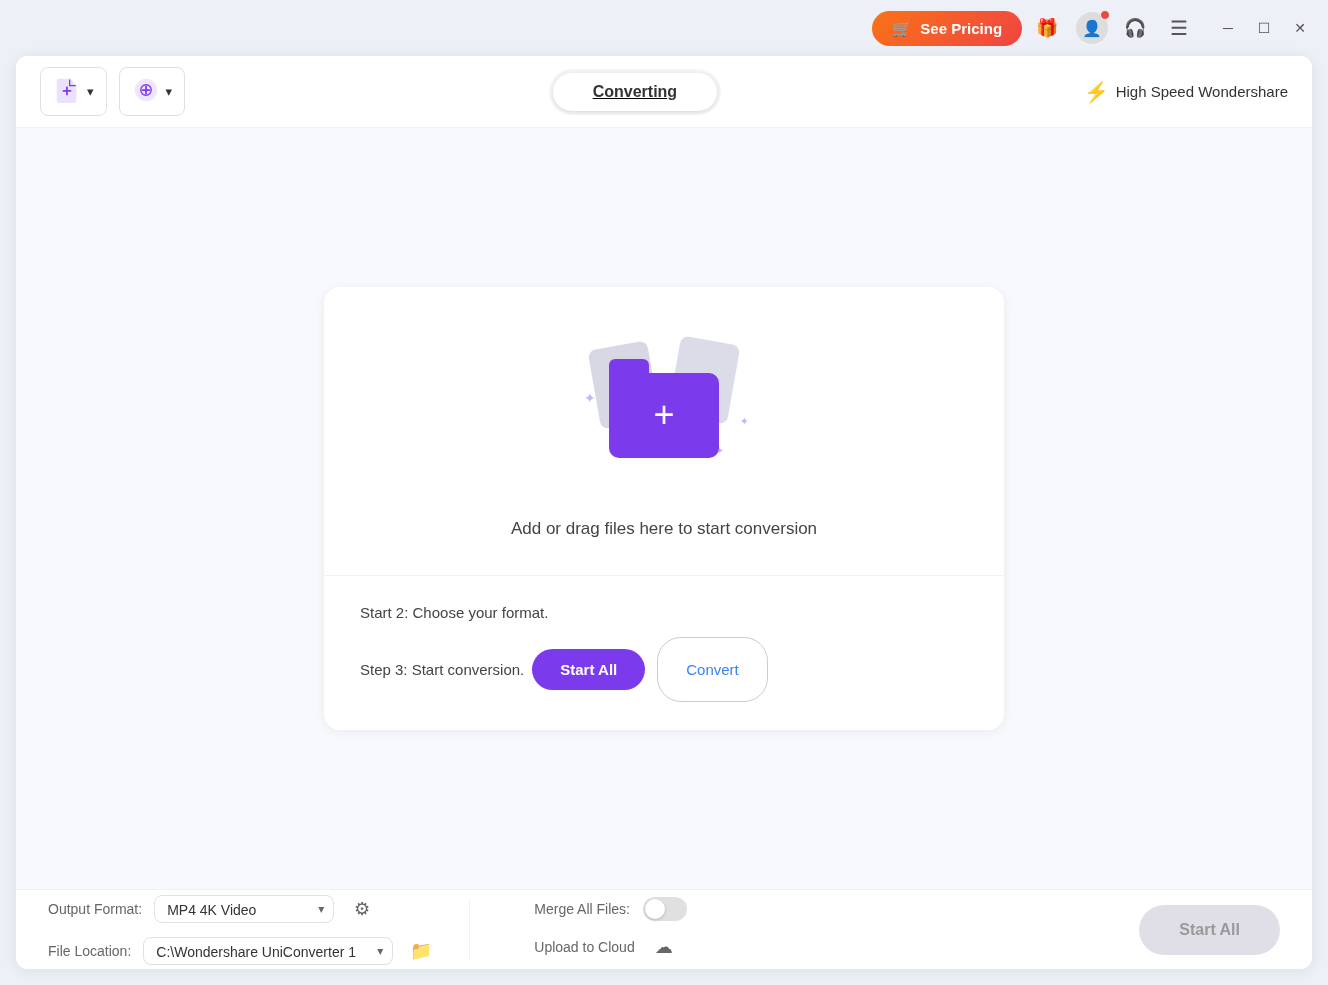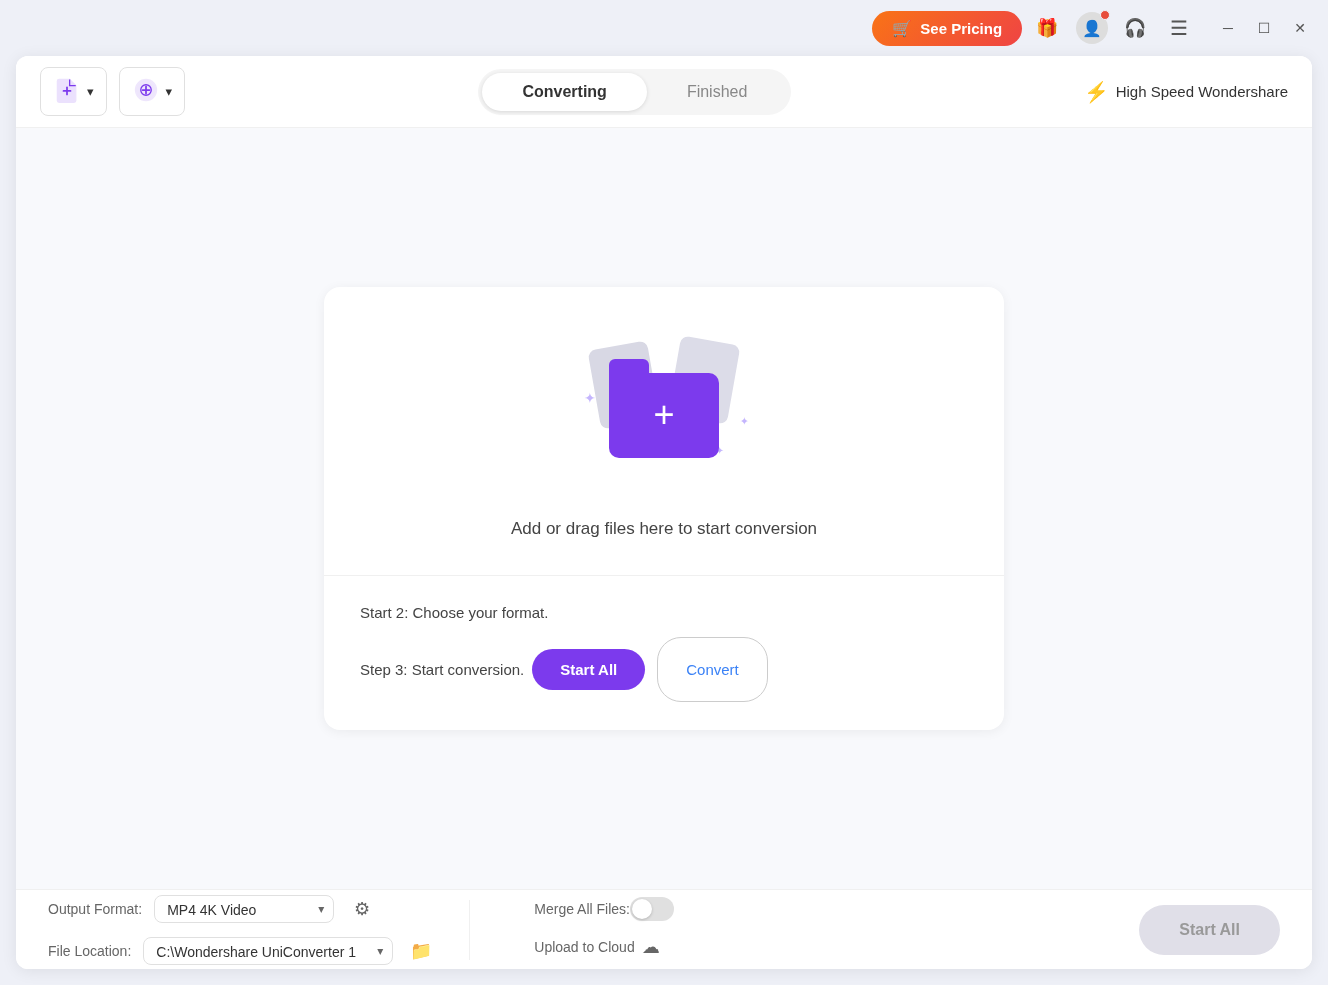--- a/index.html
+++ b/index.html
@@ -142,20 +142,21 @@
       width: 28px;
       height: 28px;
     }
 
     
     .tab-area {
       flex: 1;
       display: flex;
       justify-content: center;
       align-items: center;
+      text-decoration: underline;
     }
     .tab-switcher {
       display: flex;
       background: #f5f5f5;
       border-radius: 24px;
       padding: 4px;
       gap: 0;
     }
     .tab-item {
       padding: 10px 40px;
@@ -417,21 +418,21 @@
       margin-left: 32px;
     }
     .merge-row {
       display: flex;
       flex-direction: column;
       gap: 10px;
     }
     .merge-item {
       display: flex;
       align-items: center;
-      gap: 0;
+      gap: 13px;
     }
     .toggle {
       width: 44px;
       height: 24px;
       background: #e0e0e0;
       border-radius: 12px;
       position: relative;
       cursor: pointer;
     }
     .toggle-knob {
@@ -513,21 +514,20 @@
             <line x1="16" y1="12" x2="16" y2="20" stroke="#7c3aed" stroke-width="2" stroke-linecap="round"></line>
           </svg>
         </span>
         <span>▾</span>
       </button>
     </div>
 
     <div class="tab-area">
       <div class="tab-switcher">
         <div class="tab-item active">Converting</div>
-        <div class="tab-item">Finished</div>
       </div>
     </div>
 
     <div class="toolbar-right">
       <div class="speed-badge">
         <span class="bolt-icon">⚡</span>
         <span>High Speed Wondershare</span>
       </div>
     </div>
   </div>

